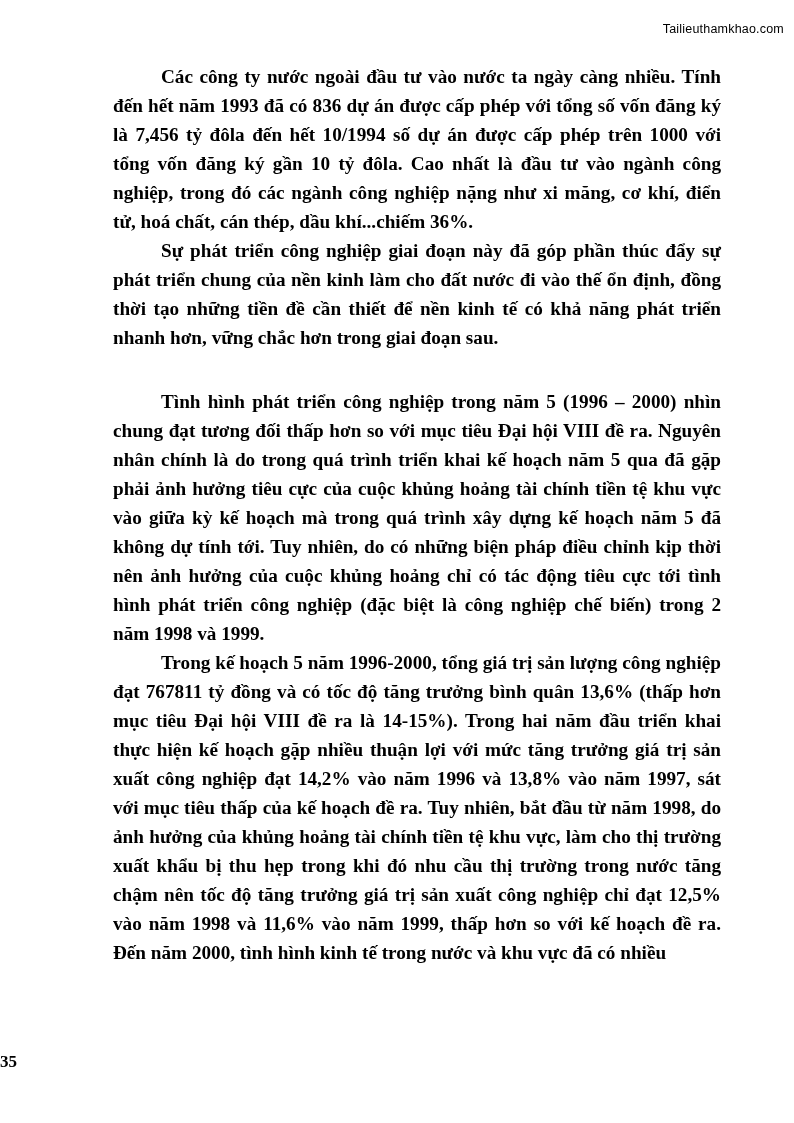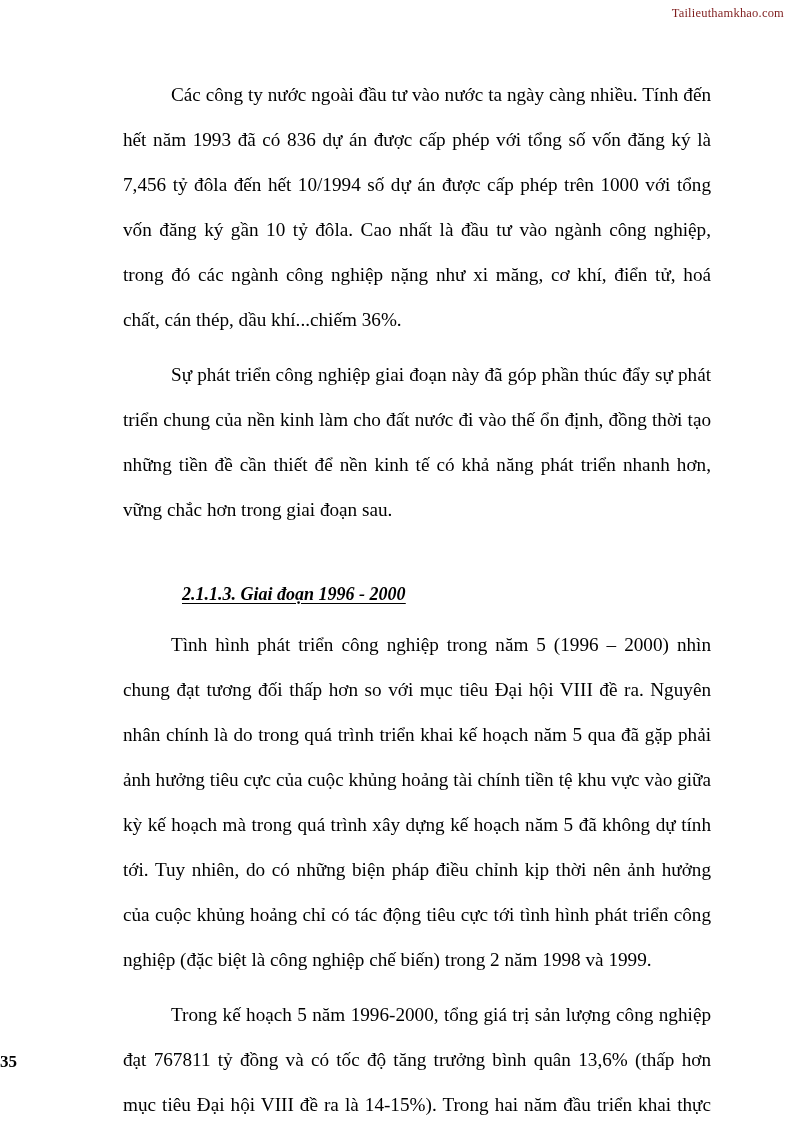--- a/index.html
+++ b/index.html
@@ -14,43 +14,44 @@
   .page {
     position: relative;
     width: 794px;
     height: 1123px;
     background: #ffffff;
     overflow: hidden;
     box-sizing: border-box;
   }
   .watermark {
     position: absolute;
-    top: 6px;
+    top: 22px;
     right: 10px;
-    font-family: Liberation Serif, serif;
+    font-family: Liberation Sans, sans-serif;
     font-size: 12.5px;
     letter-spacing: 0.2px;
-    color: #7f1d1d;
+    color: #000000;
     white-space: nowrap;
     user-select: none;
   }
   .content {
     position: absolute;
     left: 113px;
     top: 62px;
     width: 608px;
   }
   p.body-text {
-    margin: 10px;
+    margin: 0;
     text-align: justify;
     text-justify: inter-word;
     font-size: 19.2px;
-    line-height: 45px;
+    line-height: 29px;
     text-indent: 48px;
     hyphens: none;
+    font-weight: bold;
   }
   .gap {
     height: 35px;
   }
   h3.section-heading {
     margin: 0;
     font-size: 18px;
     font-weight: bold;
     font-style: italic;
     text-decoration: underline;
@@ -83,21 +84,20 @@
   <div class="watermark">Tailieuthamkhao.com</div>
 
   <div class="content">
 
     <p class="body-text">Các công ty nước ngoài đầu tư vào nước ta ngày càng nhiều. Tính đến hết năm 1993 đã có 836 dự án được cấp phép với tổng số vốn đăng ký là 7,456 tỷ đôla đến hết 10/1994 số dự án được cấp phép trên 1000 với tổng vốn đăng ký gần 10 tỷ đôla. Cao nhất là đầu tư vào ngành công nghiệp, trong đó các ngành công nghiệp nặng như xi măng, cơ khí, điển tử, hoá chất, cán thép, dầu khí...chiếm 36%.</p>
 
     <p class="body-text">Sự phát triển công nghiệp giai đoạn này đã góp phần thúc đẩy sự phát triển chung của nền kinh làm cho đất nước đi vào thế ổn định, đồng thời tạo những tiền đề cần thiết để nền kinh tế có khả năng phát triển nhanh hơn, vững chắc hơn trong giai đoạn sau.</p>
 
     <div class="gap"></div>
 
-    <h3 class="section-heading"><span>2.1.1.3. Giai đoạn 1996 -  2000</span></h3>
 
     <p class="body-text">Tình hình phát triển công nghiệp trong năm 5 (1996 – 2000) nhìn chung đạt tương đối thấp hơn so với mục tiêu Đại hội VIII đề ra. Nguyên nhân chính là do trong quá trình triển khai kế hoạch năm 5 qua đã gặp phải ảnh hưởng tiêu cực của cuộc khủng hoảng tài chính tiền tệ khu vực vào giữa kỳ kế hoạch mà trong quá trình xây dựng kế hoạch năm 5 đã không dự tính tới. Tuy nhiên, do có những biện pháp điều chỉnh kịp thời nên ảnh hưởng của cuộc khủng hoảng chỉ có tác động tiêu cực tới tình hình phát triển công nghiệp (đặc biệt là công nghiệp chế biến) trong 2 năm 1998 và 1999.</p>
 
     <p class="body-text">Trong kế hoạch 5 năm 1996-2000, tổng giá trị sản lượng công nghiệp đạt 767811 tỷ đồng và có tốc độ tăng trưởng bình quân 13,6% (thấp hơn mục tiêu Đại hội VIII đề ra là 14-15%). Trong hai năm đầu triển khai thực hiện kế hoạch gặp nhiều thuận lợi với mức tăng trưởng giá trị sản xuất công nghiệp đạt 14,2% vào năm 1996 và 13,8% vào năm 1997, sát với mục tiêu thấp của kế hoạch đề ra. Tuy nhiên, bắt đầu từ năm 1998, do ảnh hưởng của khủng hoảng tài chính tiền tệ khu vực, làm cho thị trường xuất khẩu bị thu hẹp trong khi đó nhu cầu thị trường trong nước tăng chậm nên tốc độ tăng trưởng giá trị sản xuất công nghiệp chỉ đạt 12,5% vào năm 1998 và 11,6% vào năm 1999, thấp hơn so với kế hoạch đề ra. Đến năm 2000, tình hình kinh tế trong nước và khu vực đã có nhiều</p>
 
   </div>
 
   <div class="page-number">35</div>
 
 </div>

